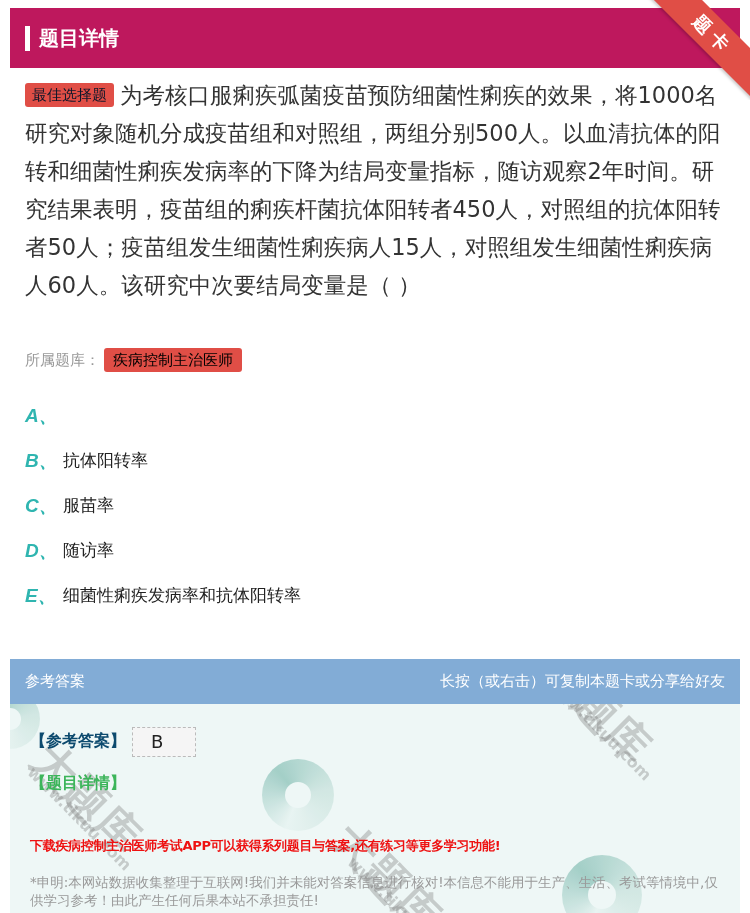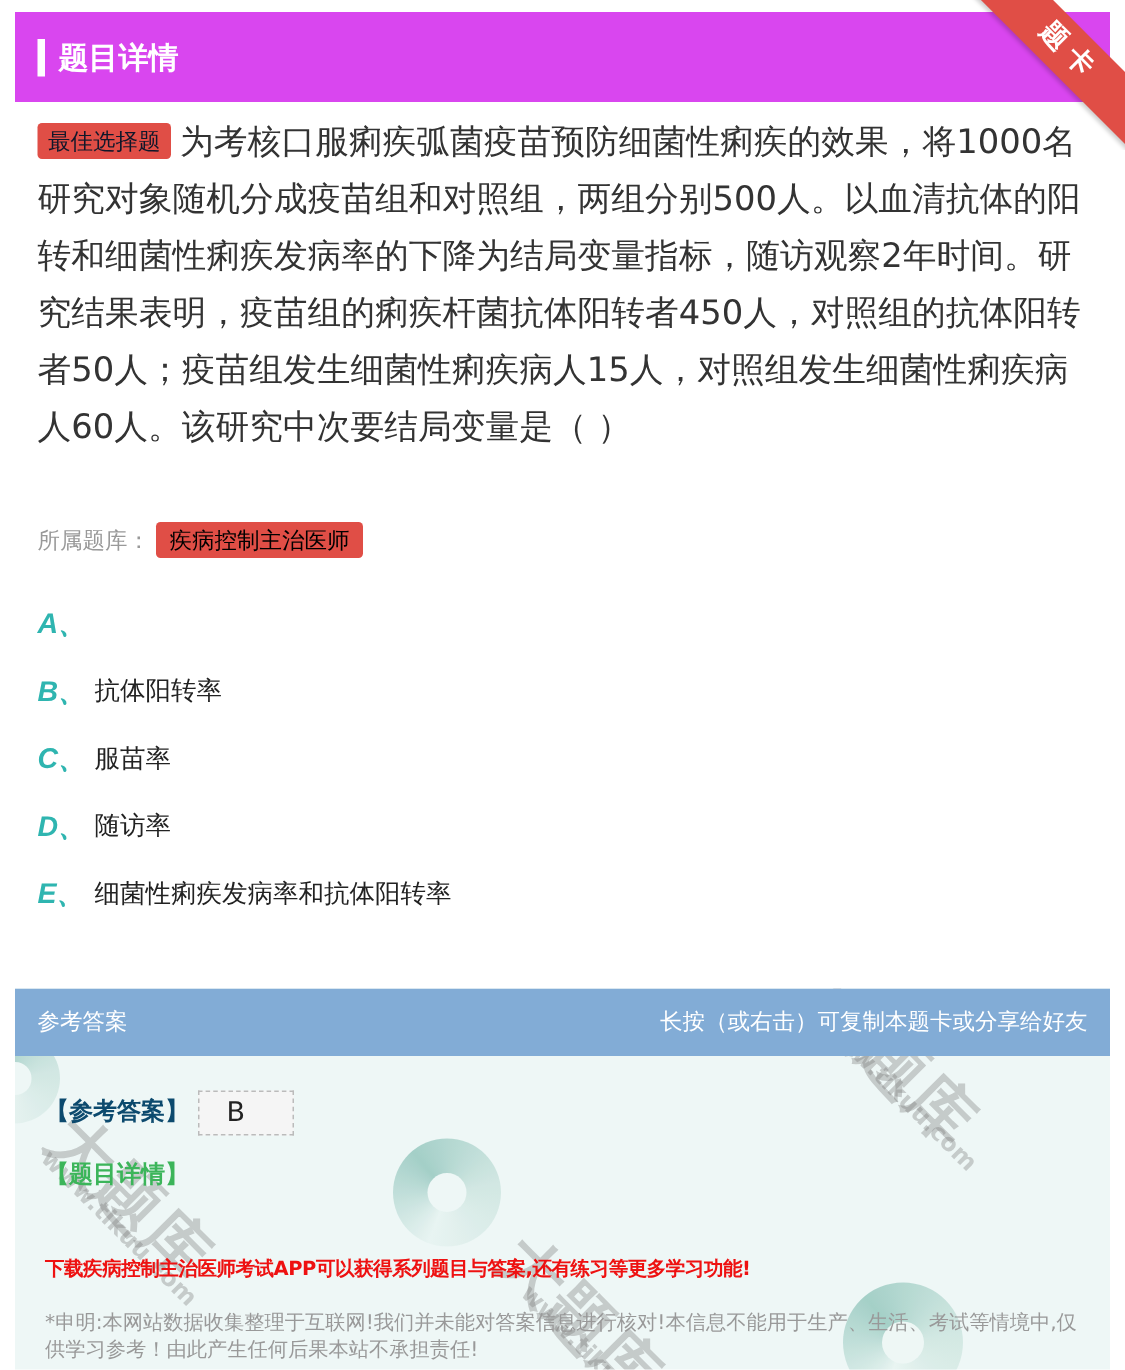--- a/index.html
+++ b/index.html
@@ -10,21 +10,21 @@
       font-family: "DejaVu Sans", "Liberation Sans", sans-serif;
       overflow: hidden;
       position: relative;
     }
     .header-bar {
       position: absolute;
       left: 10px;
       top: 8px;
       width: 730px;
       height: 60px;
-      background: #d946ef;
+      background: #be185d;
       display: flex;
       align-items: center;
     }
     .header-accent {
       width: 5px;
       height: 25px;
       background: #ffffff;
       margin-left: 15px;
       margin-right: 9px;
     }

